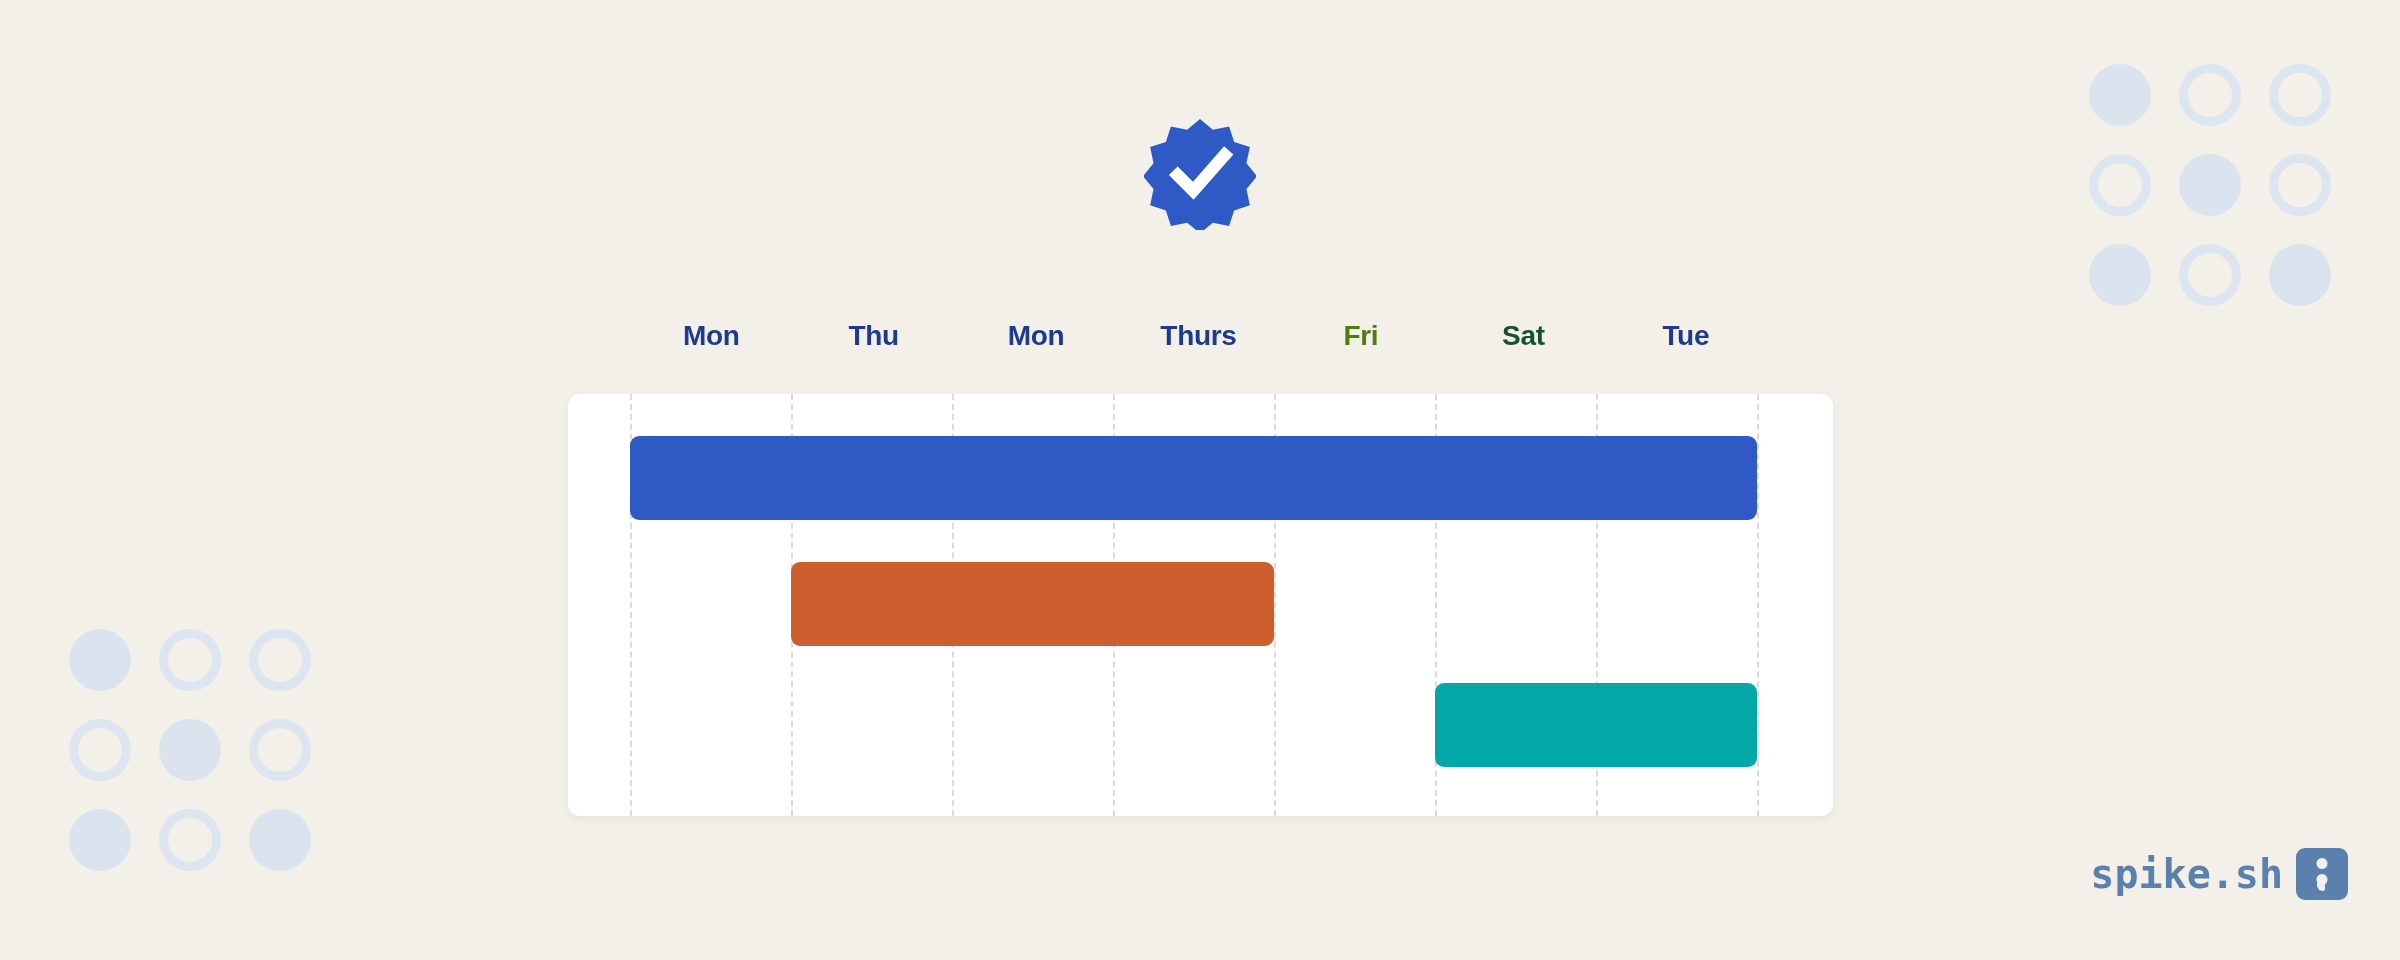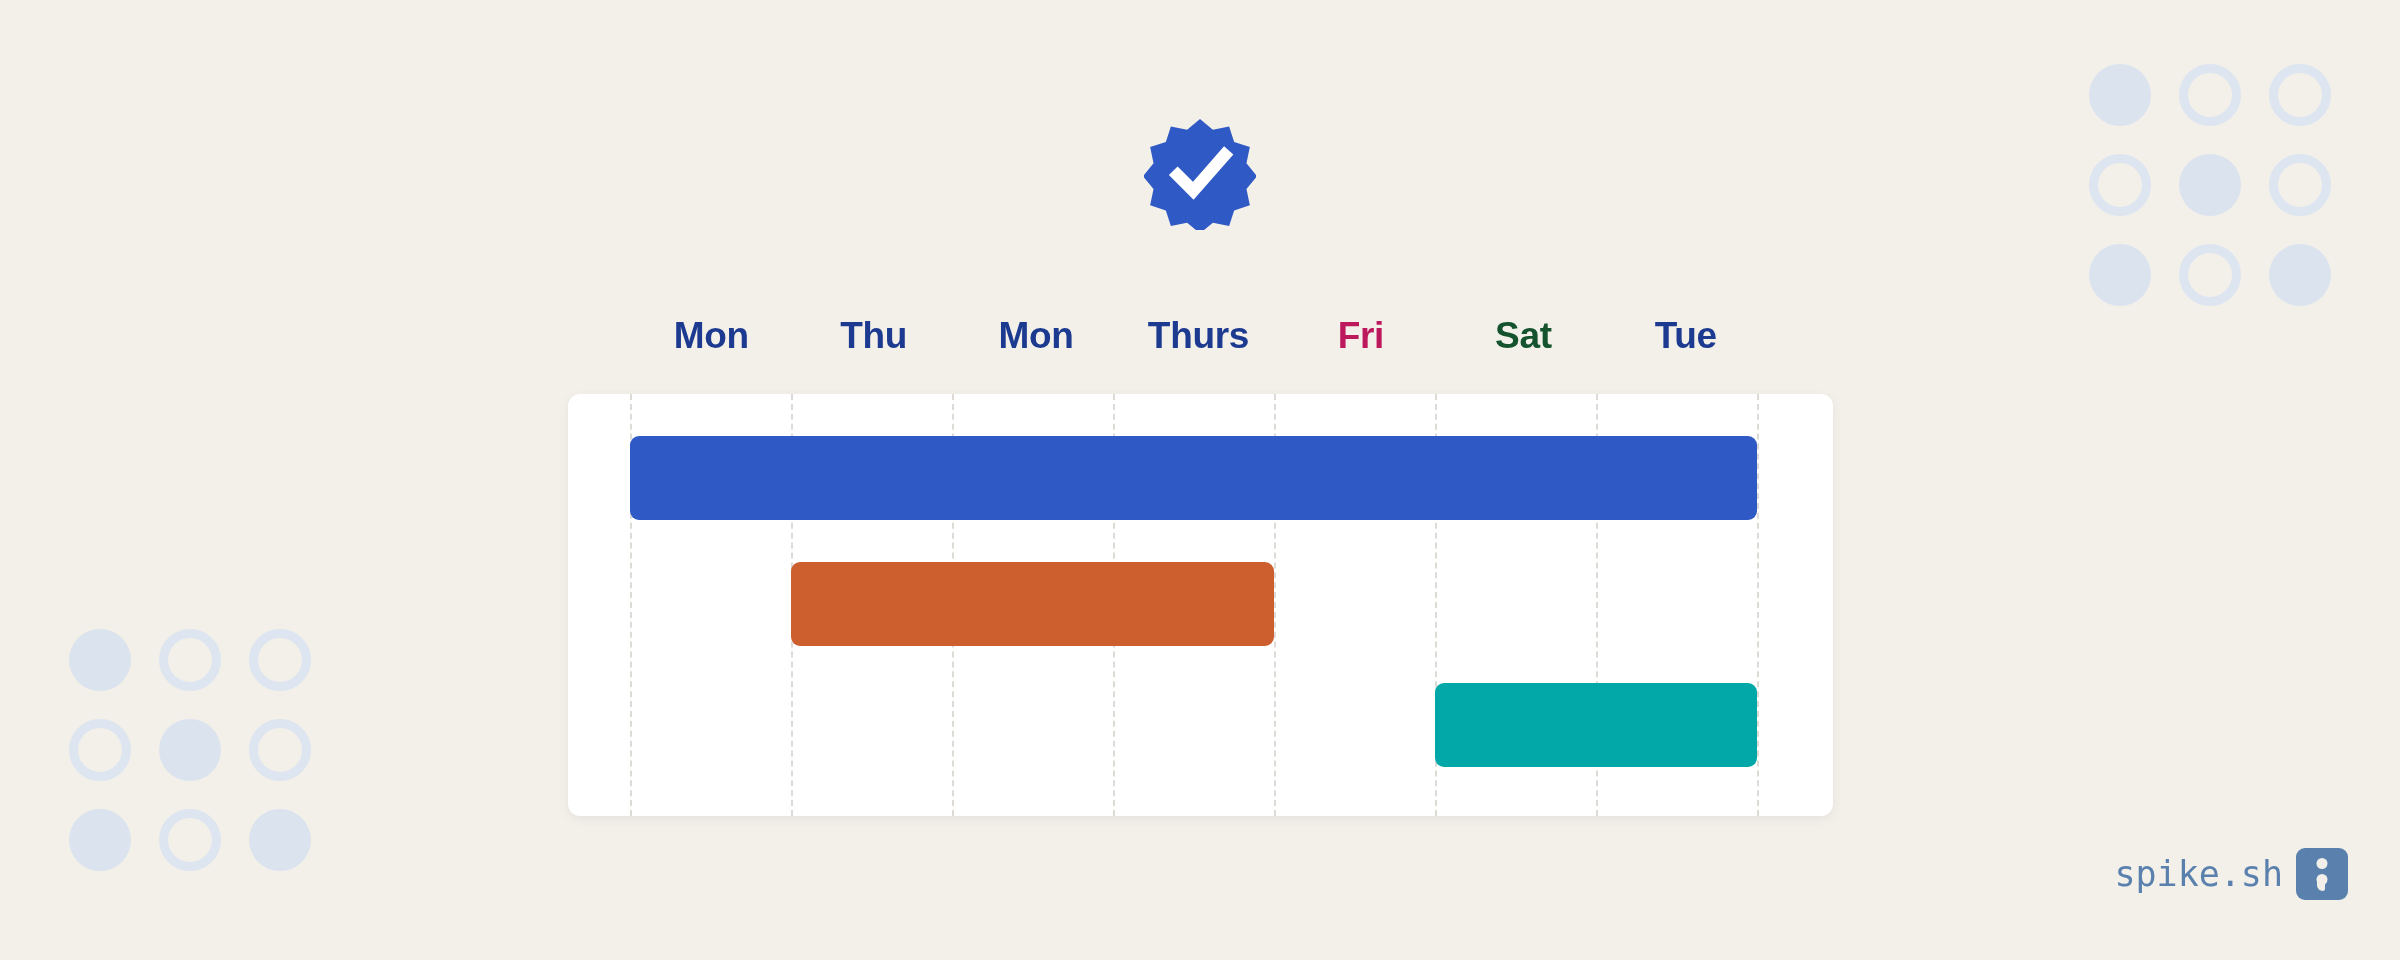--- a/index.html
+++ b/index.html
@@ -62,21 +62,21 @@
     left: 630px;
     top: 316px;
     width: 1137px;
     height: 40px;
     display: grid;
     grid-template-columns: repeat(7, 1fr);
     z-index: 3;
   }
   .day-label {
     text-align: center;
-    font-size: 37px;
+    font-size: 28px;
     font-weight: 700;
     color: #1c3a90;
     letter-spacing: -0.3px;
     line-height: 40px;
     font-family: "Liberation Sans", sans-serif;
   }
 
   
   .panel {
     position: absolute;
@@ -118,22 +118,22 @@
     position: absolute;
     right: 52px;
     top: 848px;
     display: flex;
     align-items: center;
     gap: 13px;
     z-index: 5;
   }
   .logo-text {
     font-family: "DejaVu Sans Mono", monospace;
-    font-size: 35px;
-    font-weight: 400;
+    font-size: 40px;
+    font-weight: 700;
     color: #5a80ad;
     letter-spacing: 0px;
     line-height: 1;
   }
   .logo-mark {
     width: 52px;
     height: 52px;
     background: #5a80ad;
     border-radius: 9px;
     position: relative;
@@ -238,21 +238,21 @@
     <polygon id="badge-star" points="50,1 61.5,10.5 76,7.5 80.5,21.5 94.5,26 91.5,40.5 101,52 91.5,63.5 94.5,78 80.5,82.5 76,96.5 61.5,93.5 50,103 38.5,93.5 24,96.5 19.5,82.5 5.5,78 8.5,63.5 -1,52 8.5,40.5 5.5,26 19.5,21.5 24,7.5 38.5,10.5" fill="#2f59c4"></polygon>
     <path id="badge-check" d="M 30 51 L 44 65 L 72 33" fill="none" stroke-width="11" stroke-linecap="square" stroke-linejoin="miter" stroke="#ffffff"></path>
   </svg>
 </div>
 
 <div class="day-row">
     <div class="day-label" style="color: rgb(28, 58, 144);">Mon</div>
     <div class="day-label" style="color: rgb(28, 58, 144);">Thu</div>
     <div class="day-label" style="color: rgb(28, 58, 144);">Mon</div>
     <div class="day-label" style="color: rgb(28, 58, 144);">Thurs</div>
-    <div class="day-label" style="color: #be185d; text-align: center;">Fri</div>
+    <div class="day-label" style="color: #4d7c0f; text-align: center;">Fri</div>
     <div class="day-label" style="color: #14532d;">Sat</div>
     <div class="day-label" style="color: rgb(28, 58, 144);">Tue</div>
   </div>
 
 <div class="panel">
   <div class="gridlines">
       <div class="gridline" style="left: 62px; border-left-color: rgb(222, 219, 214);"></div>
       <div class="gridline" style="left: 223px; border-left-color: rgb(222, 219, 214);"></div>
       <div class="gridline" style="left: 384px; border-left-color: rgb(222, 219, 214);"></div>
       <div class="gridline" style="left: 545px; border-left-color: rgb(222, 219, 214);"></div>

